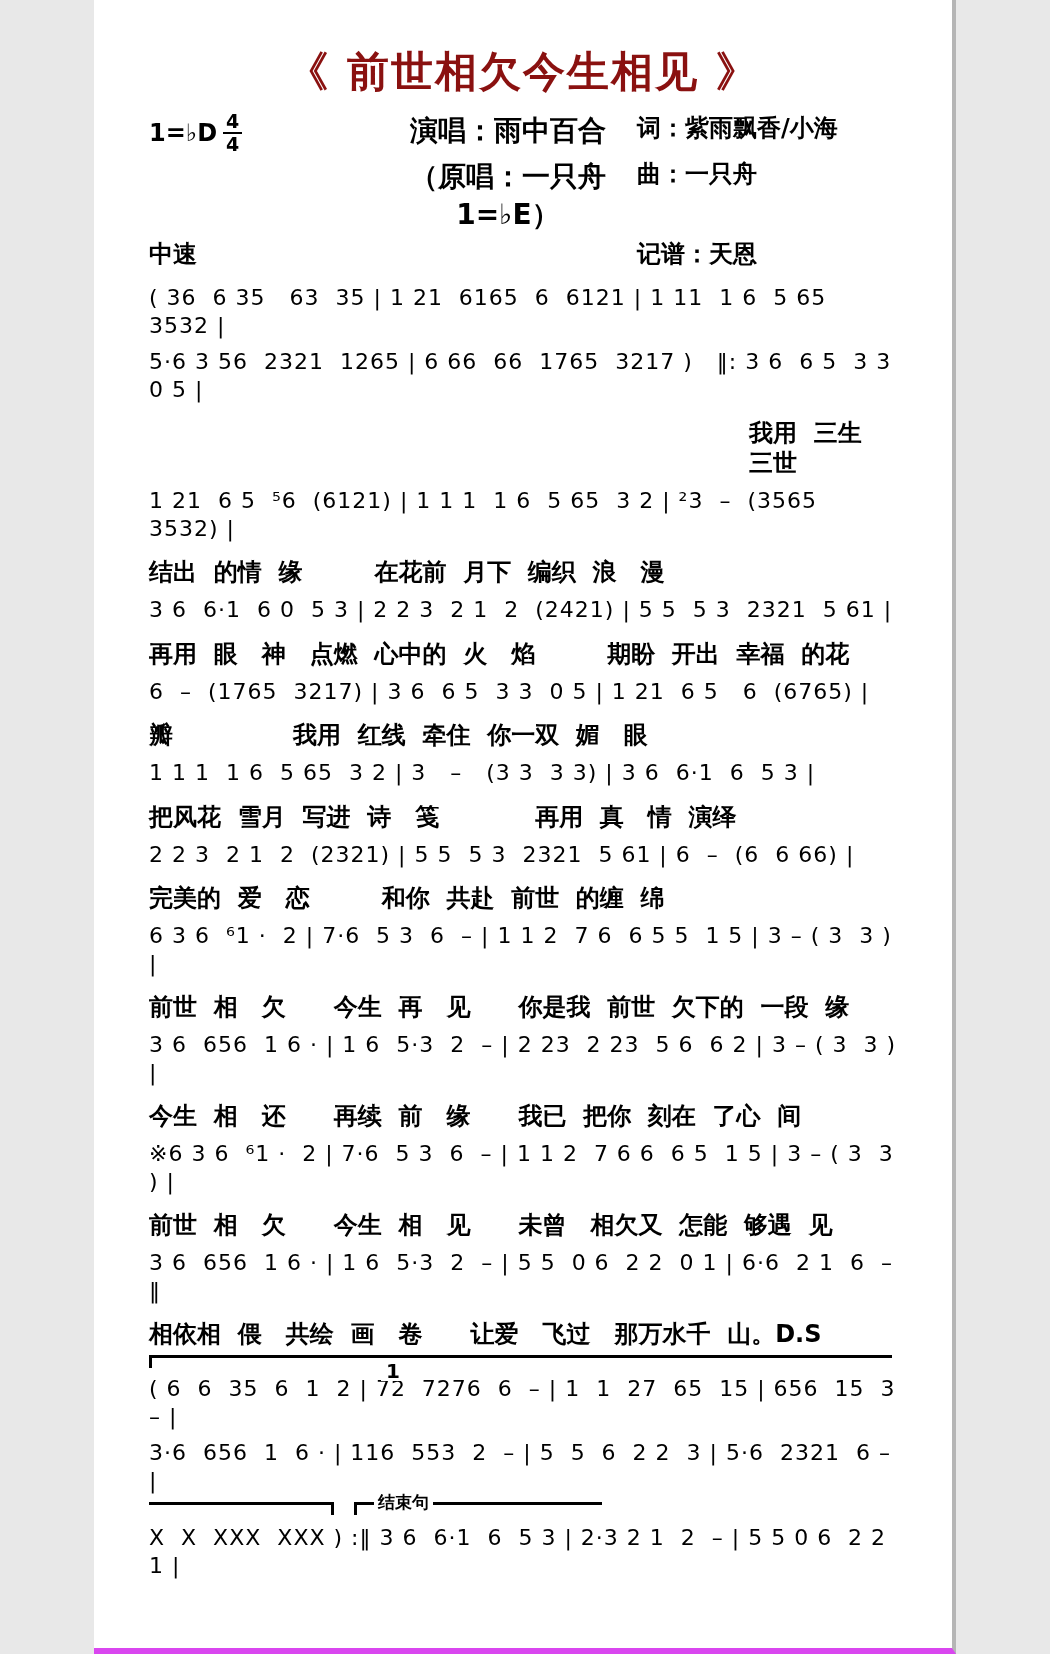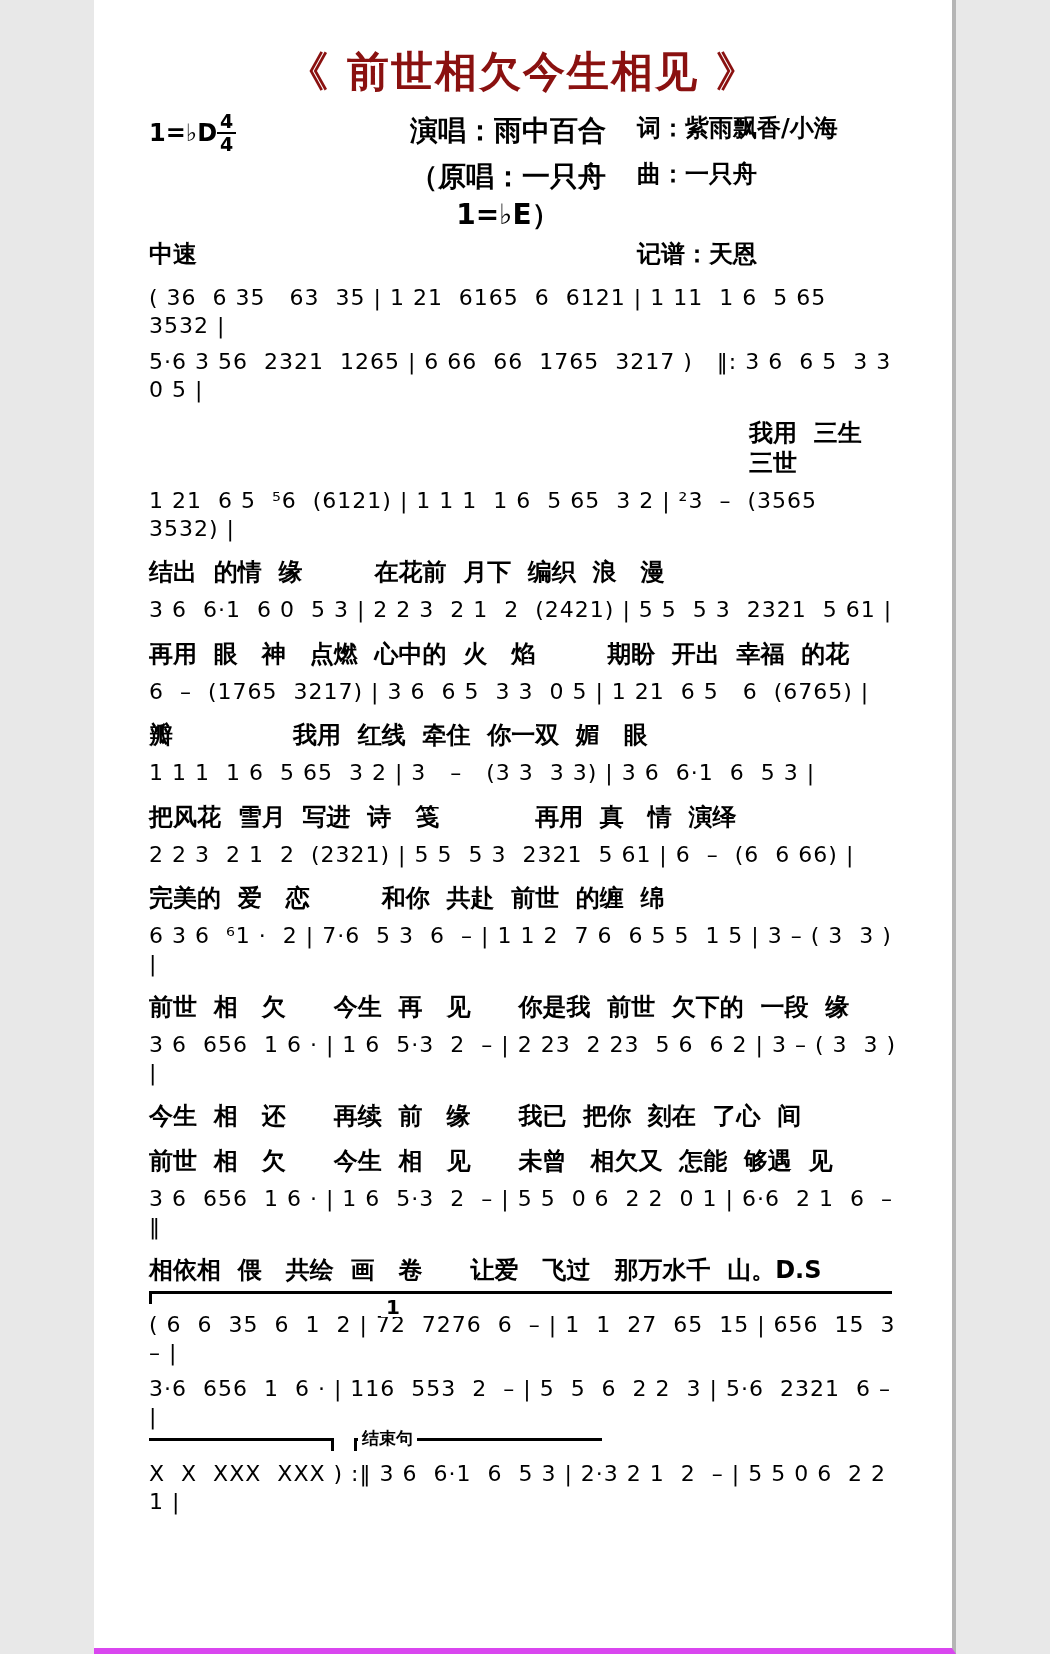--- a/index.html
+++ b/index.html
@@ -22,21 +22,21 @@
     font-size:42px;
     font-weight:bold;
     color:#8a1110;
     letter-spacing:2px;
   }
   .meta{padding:8px 55px 0 55px;font-weight:bold;}
   .meta-row{display:flex;align-items:flex-start;margin-top:4px;}
   .meta-left{width:230px;font-size:24px;}
   .meta-center{flex:1;text-align:center;font-size:28px;}
   .meta-right{width:260px;text-align:left;font-size:24px;}
-  .keytime{display:inline-flex;align-items:center;font-size:24px;}
+  .keytime{display:inline-flex;align-items:center;gap:6px;font-size:24px;}
   .frac{display:inline-block;text-align:center;font-size:19px;line-height:1;}
   .frac-top{display:block;border-bottom:2px solid #000;padding:0 3px 1px 3px;}
   .frac-bottom{display:block;padding-top:1px;}
   .score{padding:14px 50px 0 55px;}
   .line{margin-bottom:9px;position:relative;}
   .notation{
     font-size:22px;font-weight:normal;line-height:1.25;
     white-space:pre-wrap;letter-spacing:1px;
     font-family:"DejaVu Sans","Liberation Sans",sans-serif;
   }
@@ -68,21 +68,21 @@
     content:"";position:absolute;right:0;top:0;height:10px;border-right:3px solid #000;
   }
   .end-seg2{
     position:absolute;top:-22px;left:205px;right:300px;
     border-top:3px solid #000;height:10px;
   }
   .end-seg2::before{
     content:"";position:absolute;left:0;top:0;height:10px;border-left:3px solid #000;
   }
   .end-label{
-    position:absolute;top:-31px;left:209px;
+    position:absolute;top:-31px;left:225px;
     background:#fff;padding:0 4px;font-size:17px;font-weight:bold;line-height:1.1;
   }
   .spacer{flex:1;}
 </style>
 </head>
 <body>
 
 <div class="page">
 
   <div class="title">《 前世相欠今生相见 》</div>
@@ -154,20 +154,21 @@
       <div class="notation">6 3 6  ⁶1 ·  2 | 7·6  5 3  6  – | 1 1 2  7 6  6 5 5  1 5 | 3 – ( 3  3 ) |</div>
       <div class="lyrics">前世  相　欠　　今生  再　见　　你是我  前世  欠下的  一段  缘</div>
     </div>
 
     <div class="line">
       <div class="notation">3 6  656  1 6 · | 1 6  5·3  2  – | 2 23  2 23  5 6  6 2 | 3 – ( 3  3 ) |</div>
       <div class="lyrics">今生  相　还　　再续  前　缘　　我已  把你  刻在  了心  间</div>
     </div>
 
     <div class="line">
+      <div class="notation">※6 3 6  ⁶1 ·  2 | 7·6  5 3  6  – | 1 1 2  7 6 6  6 5  1 5 | 3 – ( 3  3 ) |</div>
       <div class="lyrics">前世  相　欠　　今生  相　见　　未曾　相欠又  怎能  够遇  见</div>
     </div>
 
     <div class="line">
       <div class="notation">3 6  656  1 6 · | 1 6  5·3  2  – | 5 5  0 6  2 2  0 1 | 6·6  2 1  6  – ‖</div>
       <div class="lyrics">相依相  偎　共绘  画　卷　　让爱　飞过　那万水千  山。D.S</div>
     </div>
 
     <div class="line volta-line">
       <div class="volta-bar"></div>

